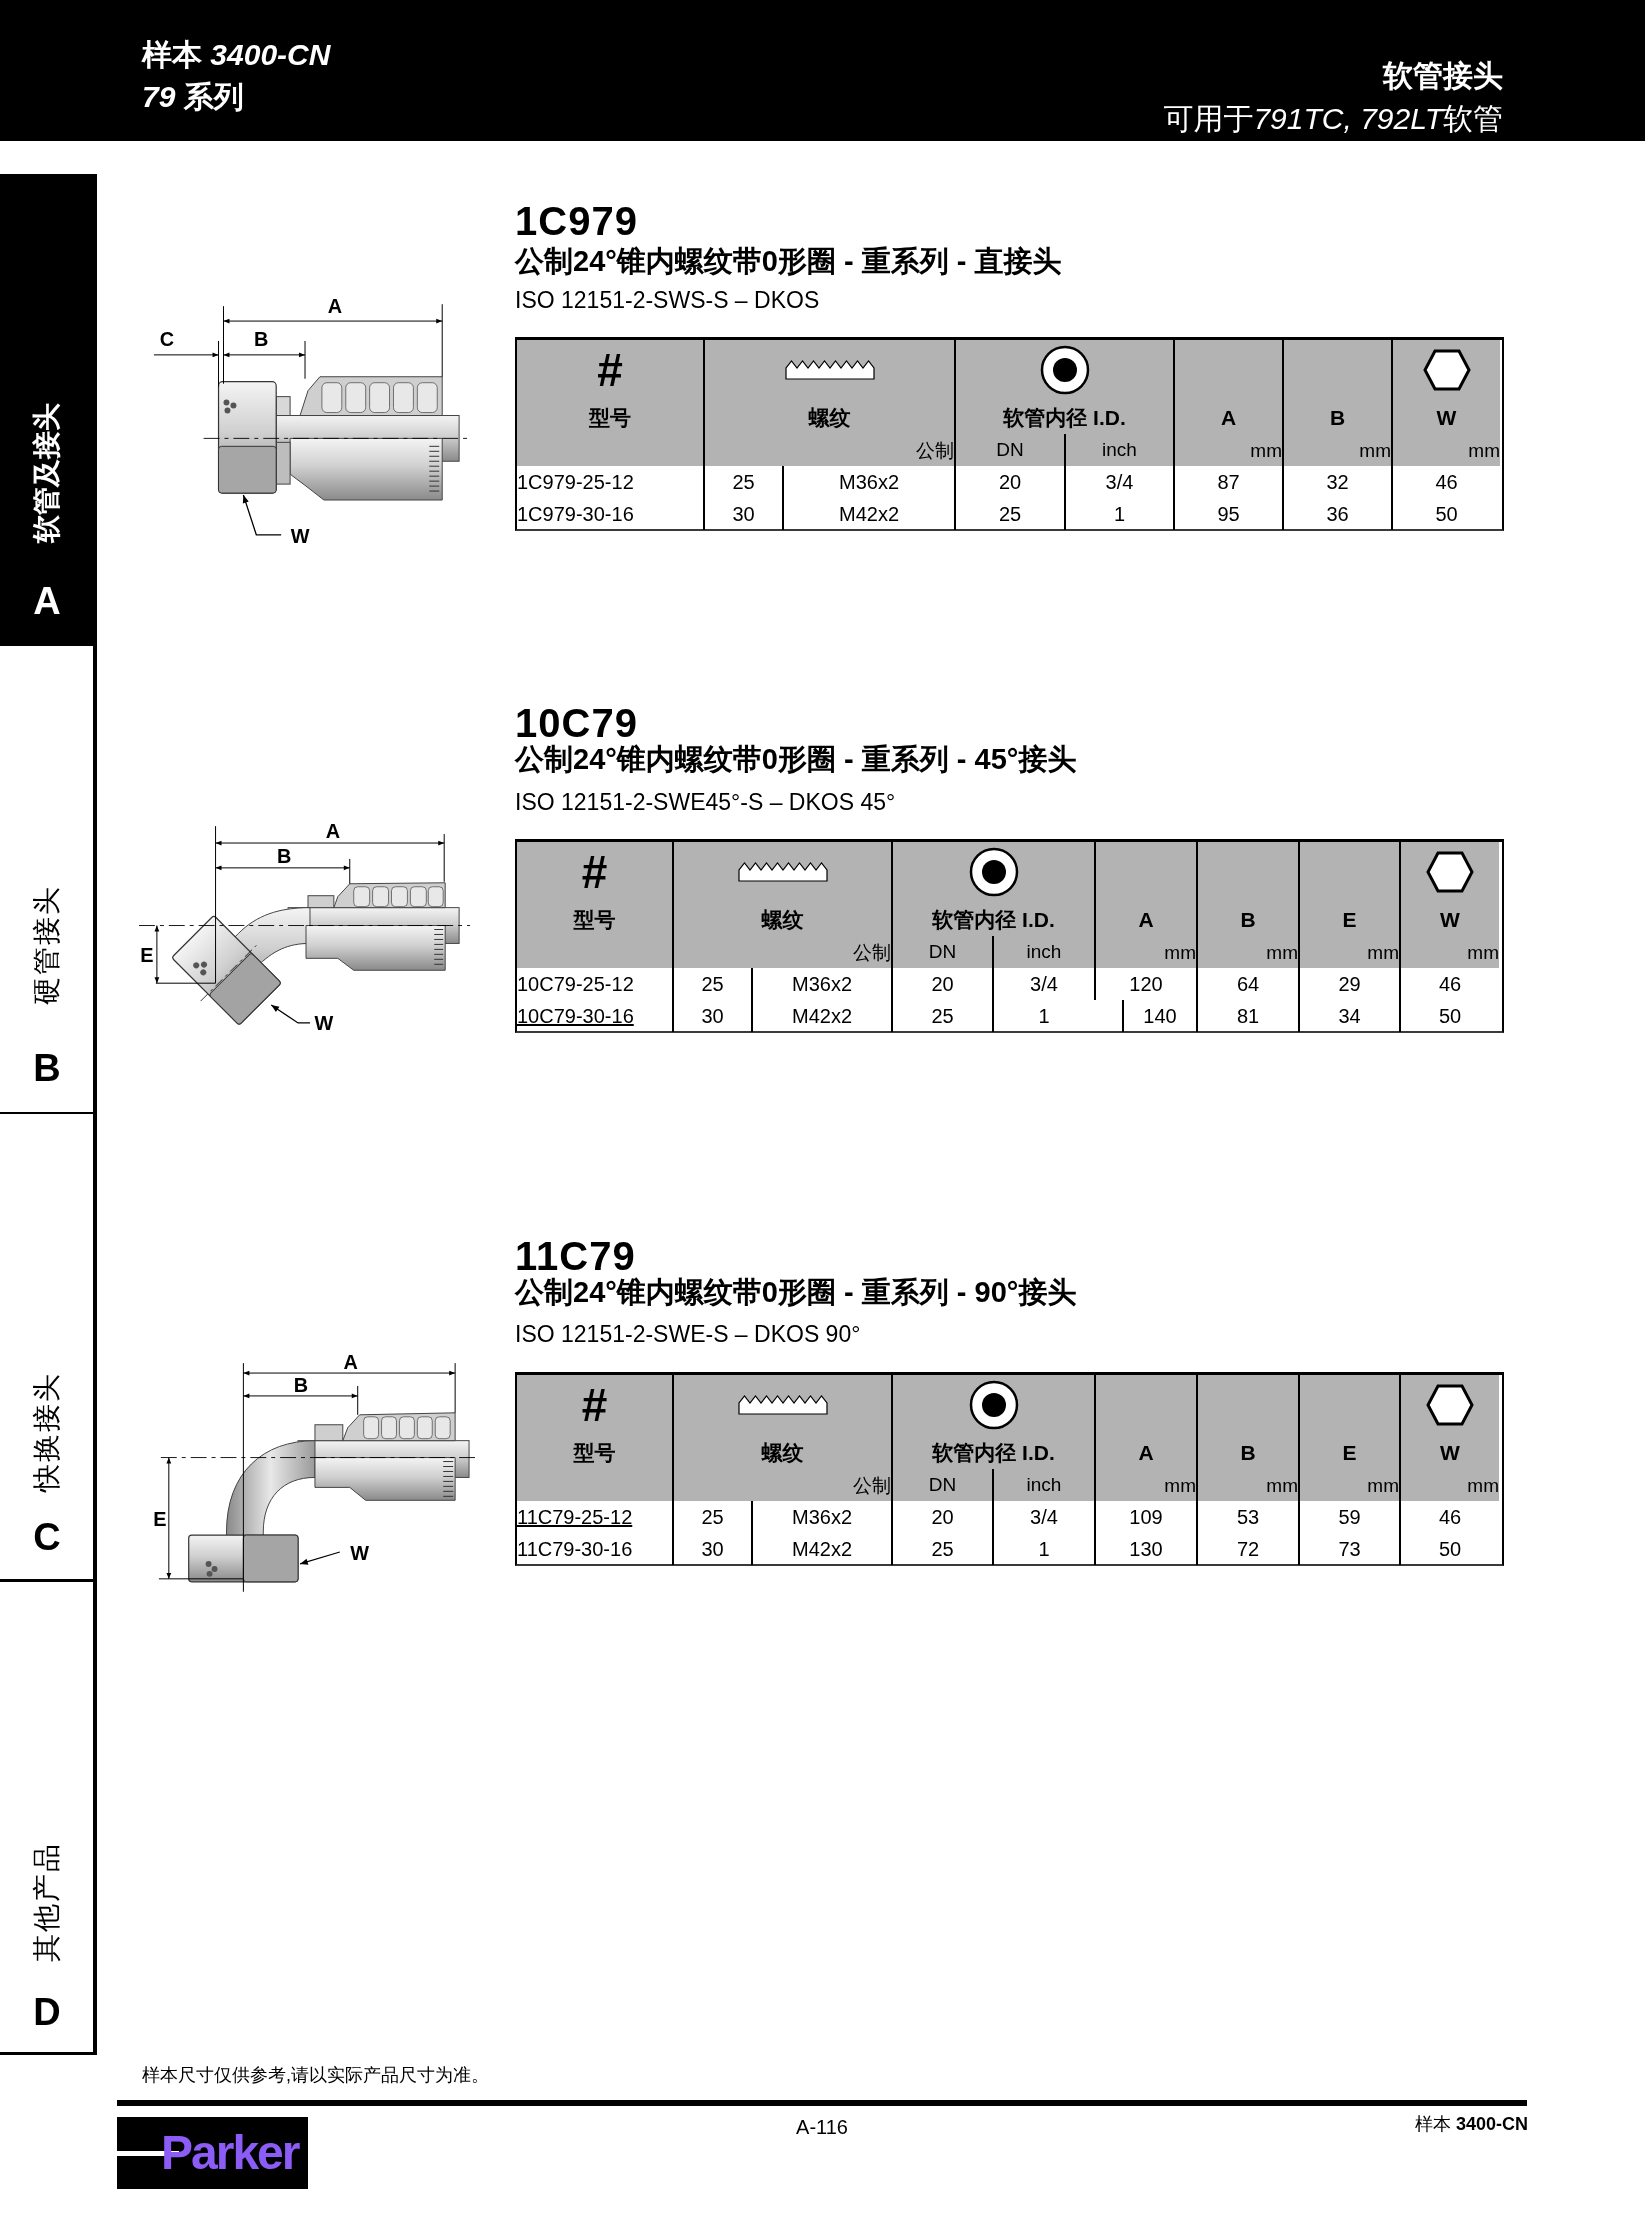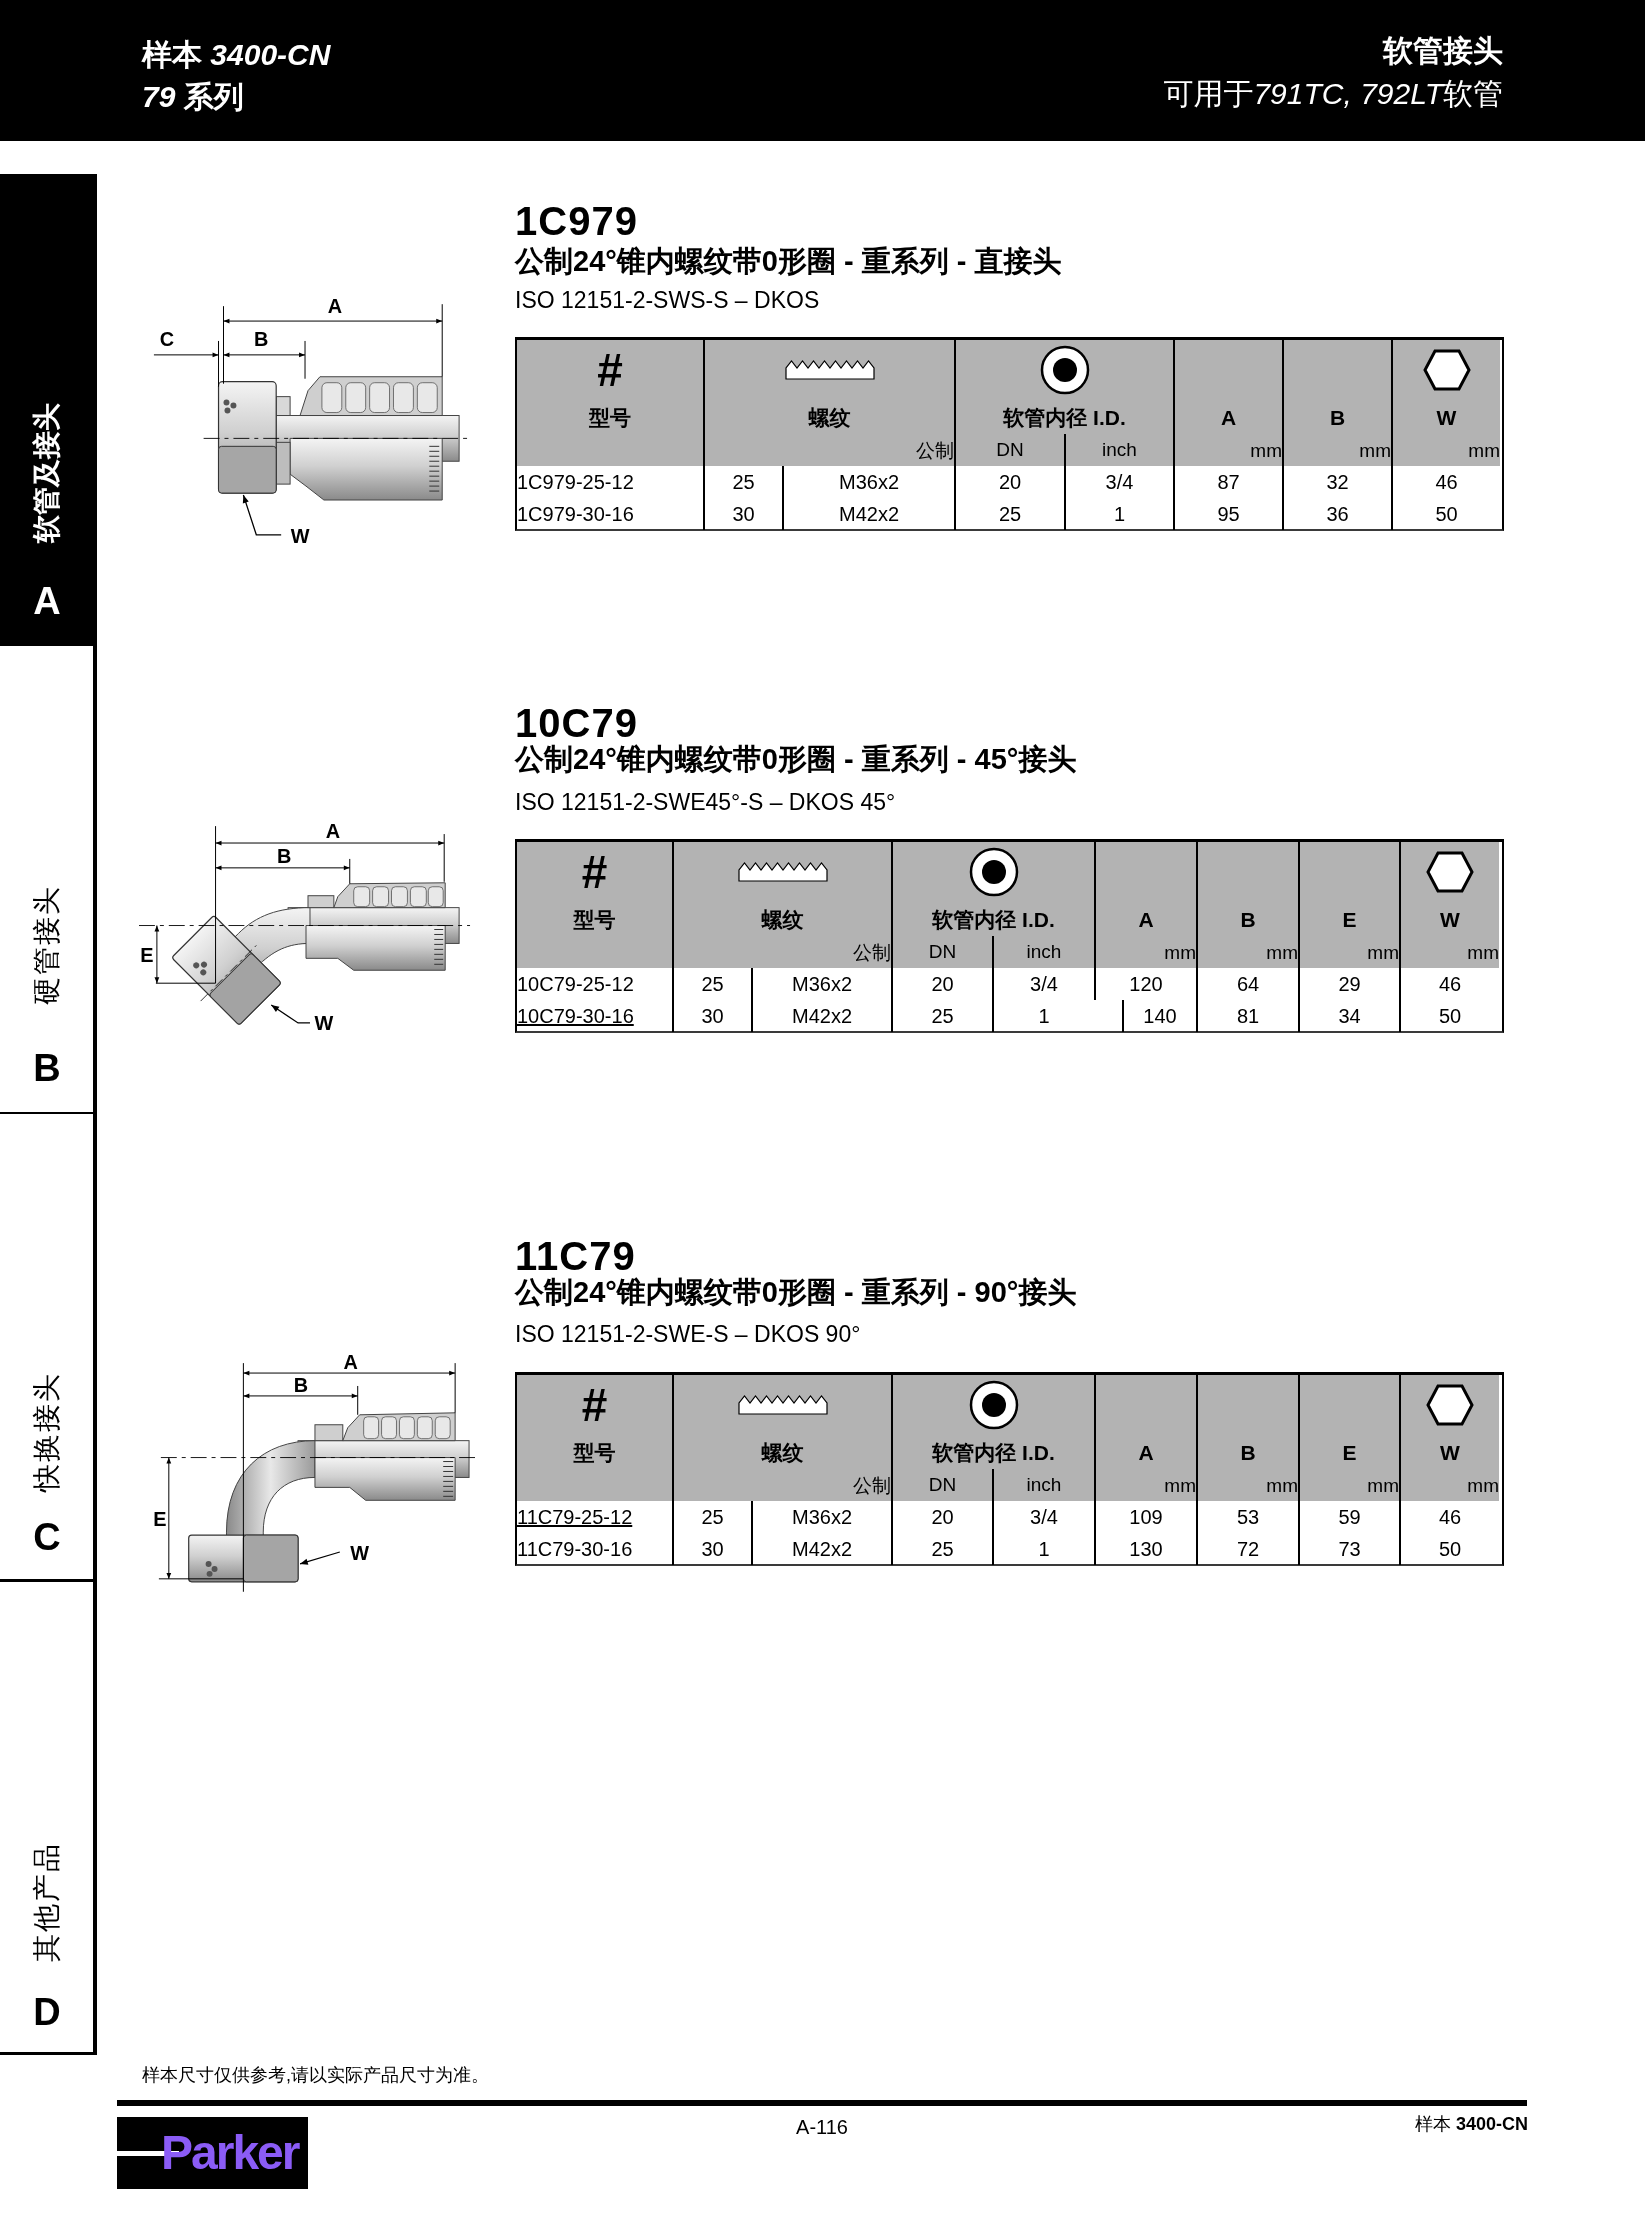--- a/index.html
+++ b/index.html
@@ -6,21 +6,21 @@
     body {
       width:1646px; height:2234px; position:relative; overflow:hidden;
       background:#ffffff; color:#000;
       font-family:"Liberation Sans", "DejaVu Sans", sans-serif;
     }
 
     
     .topband { position:absolute; left:0; top:0; width:1646px; height:141px; background:#000; color:#fff; }
     .tb-left { position:absolute; left:142px; top:34px; font-size:30px; font-weight:bold; line-height:42px; white-space:nowrap; }
     .tb-right { position:absolute; right:143px; top:29px; font-size:30px; line-height:43px; text-align:right; white-space:nowrap; }
-    .tb-right .t1 { font-weight:bold; }
+    .tb-right .t1 { font-weight:bold;margin-top:25px; }
     .it { font-style:italic; }
 
     
     .tab { position:absolute; left:0; width:97px; box-sizing:border-box; }
     .tab.active { background:#000; color:#fff; }
     .tab.inactive { background:#fff; color:#000; border-right:4px solid #000; border-bottom:3px solid #000; }
     .tab-label { position:absolute; left:47px; transform:translate(-50%,-50%) rotate(-90deg); white-space:nowrap; font-size:28px; line-height:1; letter-spacing:2px; }
     .tab.active .tab-label { font-weight:bold; letter-spacing:0; }
     .tab-letter { position:absolute; left:47px; transform:translate(-50%,-50%); font-size:38px; font-weight:bold; line-height:1; }
 

